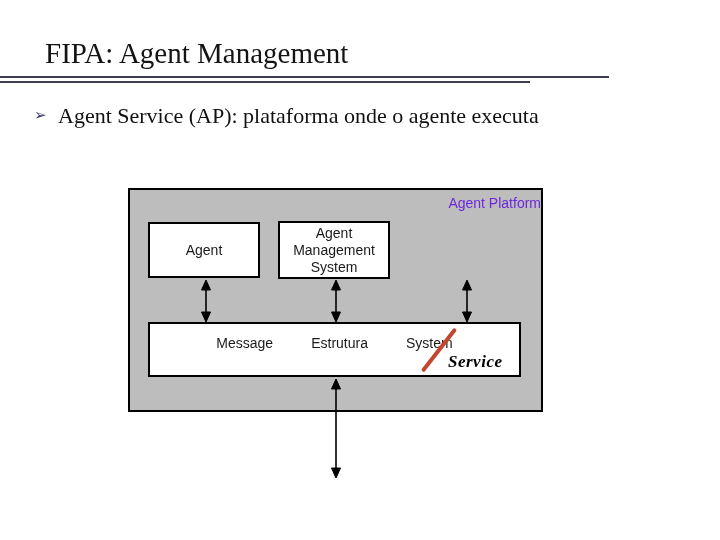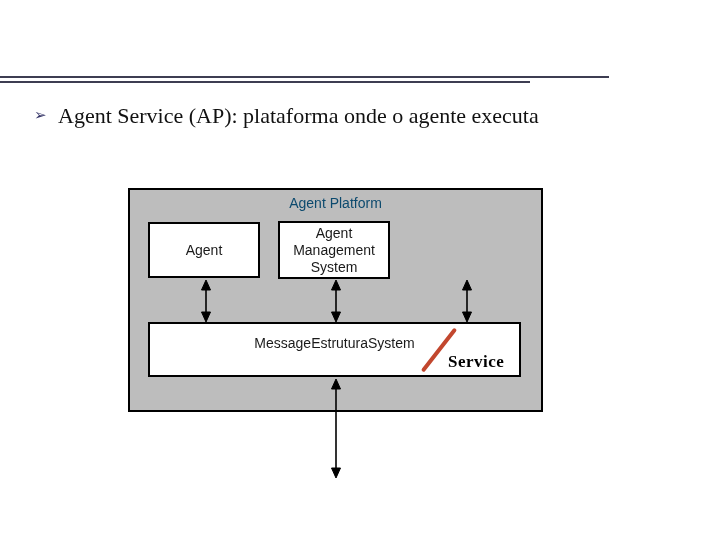--- a/index.html
+++ b/index.html
@@ -44,65 +44,67 @@
   
   .diagram { position: absolute; inset: 0; font-family: "Liberation Sans", sans-serif; }
   .platform-box {
     position: absolute; left: 128px; top: 188px;
     width: 411px; height: 220px;
     background: var(--platform-fill, #bdbdbd);
     border: 2px solid #000;
   }
   .platform-label {
     position: absolute; left: 0; top: 5px; width: 100%;
-    text-align: center; font-size: 14px; color: #0c4a6e;
+    text-align: right; font-size: 14px; color: #6d28d9;
   }
   .component-box {
     position: absolute; background: #ffffff; border: 2px solid #000;
     display: flex; align-items: center; justify-content: center;
     text-align: center; font-size: 14px; line-height: 17px; color: #1a1a1a;
   }
   .component-box .label { white-space: pre-line; }
   .box-agent { left: 18px;  top: 32px; width: 108px; height: 52px; }
   .box-ams   { left: 148px; top: 31px; width: 108px; height: 54px; }
   .box-df    { left: 280px; top: 32px; width: 107px; height: 52px; }
 
   .transport-bar {
     position: absolute; left: 18px; top: 132px;
     width: 369px; height: 51px;
     background: #ffffff; border: 2px solid #000;
   }
   .bar-words {
     position: absolute; left: 0; top: 11px; width: 100%;
-    display: flex; justify-content: center; 
+    display: flex; justify-content: center; gap: 38px;
     font-size: 14px; color: #1a1a1a;
   }
   .strike-slash {
     position: absolute; left: 262px; top: 24px;
     width: 54px; height: 4px; border-radius: 2px;
     background: var(--strike-slash, #c2472e);
     transform: rotate(-52deg);
   }
   .correction-label {
     position: absolute; left: 298px; top: 28px;
     font-family: "Liberation Serif", serif;
     font-size: 17px; font-weight: bold; color: #000;
     letter-spacing: 0.5px;
+    font-style: italic;
   }
 
   .arrow-layer {
     position: absolute; left: 0; top: 0; width: 720px; height: 540px;
     pointer-events: none;
   }
 </style>
 </head>
 <body>
 
 <div class="slide">
 
+  <div class="title">FIPA: Agent Management</div>
   <div class="rule rule-top"></div>
   <div class="rule rule-bottom"></div>
 
   <div class="bullet-row">
     <span class="bullet-glyph">➢</span>
     <span class="bullet-text">Agent Service (AP): plataforma onde o agente executa</span>
   </div>
 
   <div class="diagram">
     <div class="platform-box">

